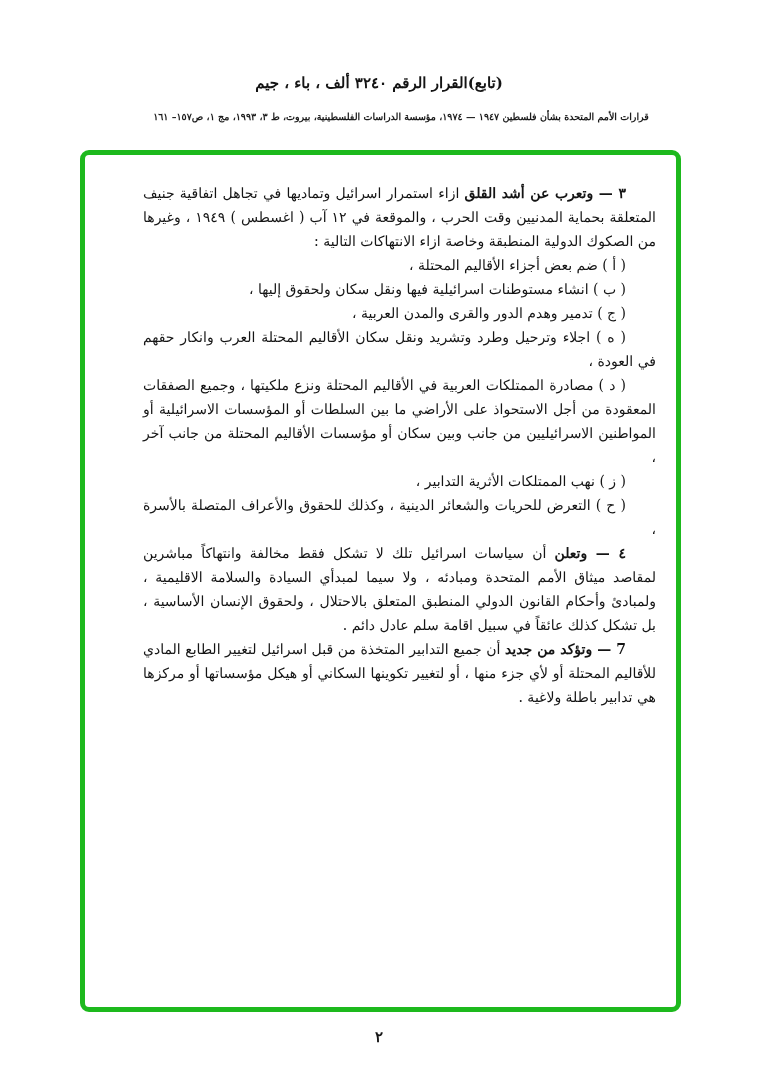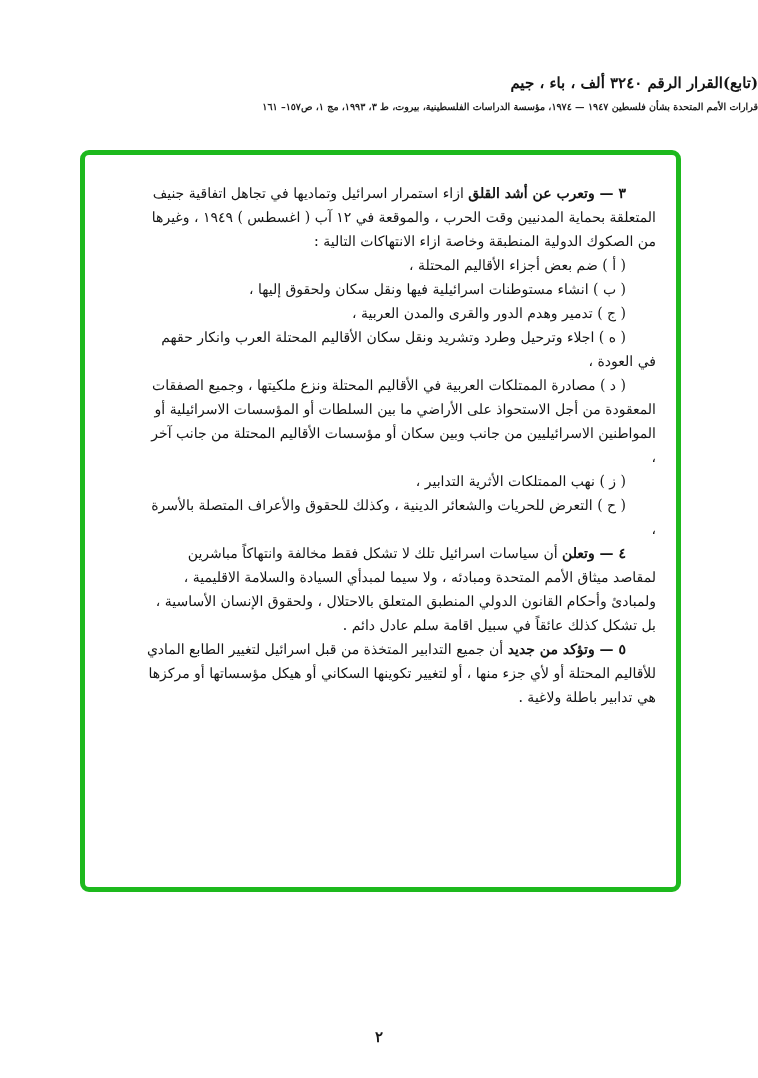--- a/index.html
+++ b/index.html
@@ -1,37 +1,37 @@
 <!DOCTYPE html>
 <html lang="ar" style="--box-border: #1db91d;"><head>
 <meta charset="utf-8">
 <style>
-  * { margin:0; padding:0; box-sizing:border-box;text-align:right; }
+  * { margin:0; padding:0; box-sizing:border-box; }
   html { background:#ffffff; }
   body {
     width:758px; height:1078px;
     position:relative;
     background:#ffffff;
     font-family:"DejaVu Serif", "Liberation Serif", serif;
     color:#141414;
     overflow:hidden;
   }
   .page-header {
     position:absolute; top:74px; left:0; width:100%;
     text-align:center; direction:rtl;
   }
   .page-header .title {
     font-size:15px; font-weight:bold; letter-spacing:0.5px;
   }
   .page-header .citation {
-    margin-top:9px; font-size:9.5px; font-weight:bold; color:#1c1c1c;padding-left:44px;
+    margin-top:19px; font-size:9.5px; font-weight:bold; color:#1c1c1c;padding-left:44px;
   }
   .resolution-box {
     position:absolute; left:80px; top:150px;
-    width:601px; height:742px;
+    width:601px; height:862px;
     border:5px solid var(--box-border, #1db91d);
     border-radius:9px;
     background:#ffffff;
     padding:26px 20px 20px 58px;
     direction:rtl;
     text-align:justify;
     font-size:14px;
     line-height:24px;
   }
   .resolution-box p { text-indent:30px; margin:0; }
@@ -55,16 +55,16 @@
   <p><span>( أ )</span> <span>ضم بعض أجزاء الأقاليم المحتلة ،</span></p>
   <p><span>( ب )</span> <span>انشاء مستوطنات اسرائيلية فيها ونقل سكان ولحقوق إليها ،</span></p>
   <p><span>( ج )</span> <span>تدمير وهدم الدور والقرى والمدن العربية ،</span></p>
   <p><span>( ه )</span> <span>اجلاء وترحيل وطرد وتشريد ونقل سكان الأقاليم المحتلة العرب وانكار حقهم في العودة ،</span></p>
   <p><span>( د )</span> <span>مصادرة الممتلكات العربية في الأقاليم المحتلة ونزع ملكيتها ، وجميع الصفقات المعقودة من أجل الاستحواذ على الأراضي ما بين السلطات أو المؤسسات الاسرائيلية أو المواطنين الاسرائيليين من جانب وبين سكان أو مؤسسات الأقاليم المحتلة من جانب آخر ،</span></p>
   <p><span>( ز )</span> <span>نهب الممتلكات الأثرية التدابير ،</span></p>
   <p><span>( ح )</span> <span>التعرض للحريات والشعائر الدينية ، وكذلك للحقوق والأعراف المتصلة بالأسرة ،</span></p>
 
   <p><span class="lead">٤ — وتعلن</span> <span>أن سياسات اسرائيل تلك لا تشكل فقط مخالفة وانتهاكاً مباشرين لمقاصد ميثاق الأمم المتحدة ومبادئه ، ولا سيما لمبدأي السيادة والسلامة الاقليمية ، ولمبادئ وأحكام القانون الدولي المنطبق المتعلق بالاحتلال ، ولحقوق الإنسان الأساسية ، بل تشكل كذلك عائقاً في سبيل اقامة سلم عادل دائم .</span></p>
 
-  <p><span class="lead">٥ — وتؤكد من جديد</span> <span>أن جميع التدابير المتخذة من قبل اسرائيل لتغيير الطابع المادي للأقاليم المحتلة أو لأي جزء منها ، أو لتغيير تكوينها السكاني أو هيكل مؤسساتها أو مركزها هي تدابير باطلة ولاغية .</span></p>
+  <p><span class="lead">7 — وتؤكد من جديد</span> <span>أن جميع التدابير المتخذة من قبل اسرائيل لتغيير الطابع المادي للأقاليم المحتلة أو لأي جزء منها ، أو لتغيير تكوينها السكاني أو هيكل مؤسساتها أو مركزها هي تدابير باطلة ولاغية .</span></p>
 </section>
 
 <div class="page-number">٢</div>
 
 </body></html>

